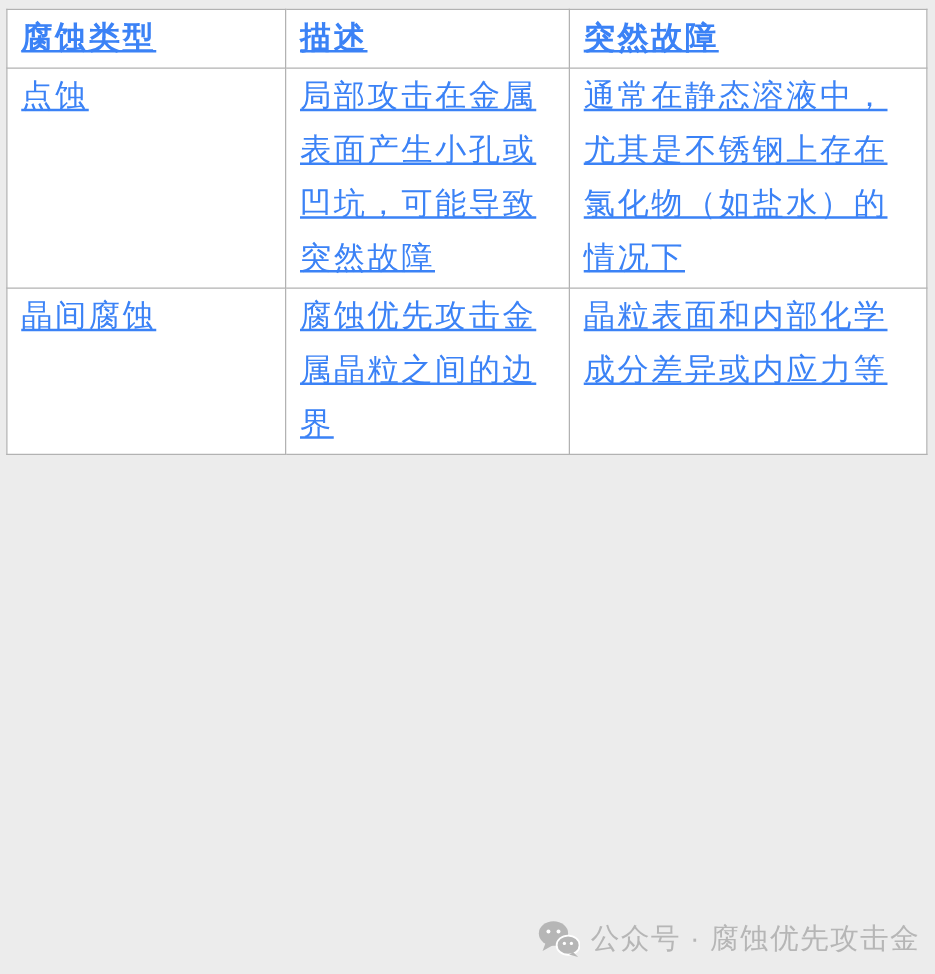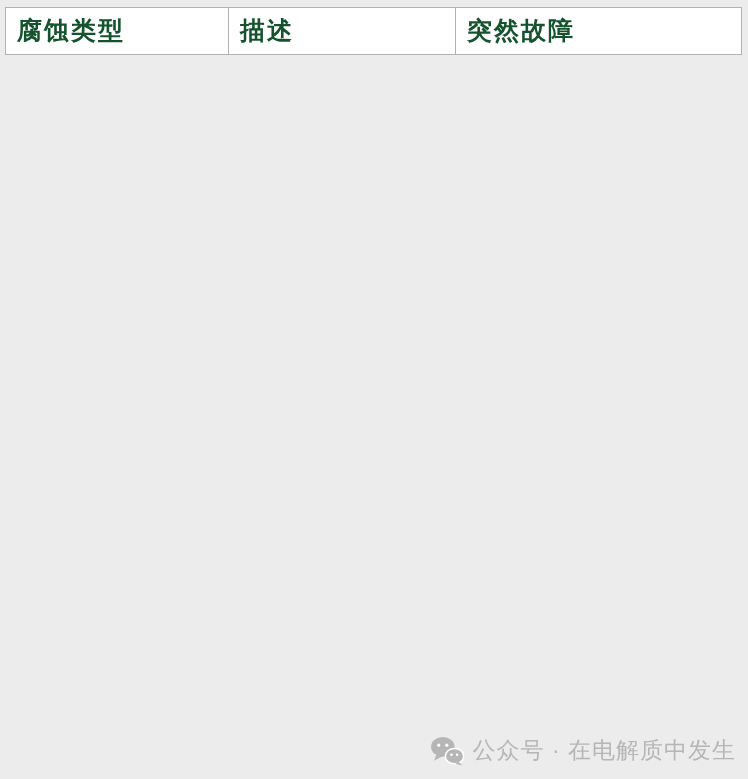--- a/index.html
+++ b/index.html
@@ -29,23 +29,24 @@
   col.c-desc   { width: 227px; }
   col.c-cause  { width: 286px; }
   th, td {
     border: 1px solid #b2b2b2;
     vertical-align: top;
     text-align: left;
     padding: 1px 11px 2px 11px;
     font-size: 25px;
     line-height: 43px;
     letter-spacing: 2px;
-    color: #14532d;
+    color: #3b82f6;
     white-space: pre-line;
     overflow: hidden;
+    text-decoration: underline;
   }
   th {
     font-weight: 700;
   }
   .watermark {
     position: absolute;
     right: 12px;
     bottom: 13px;
     display: flex;
     align-items: center;
@@ -70,31 +71,50 @@
       <col class="c-cause">
     </colgroup>
     <thead>
       <tr>
         <th>腐蚀类型</th>
         <th>描述</th>
         <th>突然故障</th>
       </tr>
     </thead>
     <tbody>
+      <tr>
+        <td>点蚀</td>
+        <td>局部攻击在金属
+表面产生小孔或
+凹坑，可能导致
+突然故障</td>
+        <td>通常在静态溶液中，
+尤其是不锈钢上存在
+氯化物（如盐水）的
+情况下</td>
+      </tr>
+      <tr>
+        <td>晶间腐蚀</td>
+        <td>腐蚀优先攻击金
+属晶粒之间的边
+界</td>
+        <td>晶粒表面和内部化学
+成分差异或内应力等</td>
+      </tr>
     </tbody>
   </table>
 </div>
 
 <div class="watermark">
   <span>
     <svg width="34" height="30" viewBox="0 0 36 32" aria-hidden="true">
       <ellipse cx="13.5" cy="11.5" rx="12.5" ry="10.5" fill="#b6b6b6"></ellipse>
       <path d="M7 19 L4.2 26.5 L13 21.5 Z" fill="#b6b6b6"></path>
       <circle cx="9.2" cy="9.8" r="1.7" fill="#ffffff"></circle>
       <circle cx="17.8" cy="9.8" r="1.7" fill="#ffffff"></circle>
       <ellipse cx="26" cy="21.5" rx="9.8" ry="8.2" fill="#b6b6b6" stroke="#ffffff" stroke-width="1.6"></ellipse>
       <path d="M30.5 27.5 L34.5 31.5 L26.8 29.5 Z" fill="#b6b6b6"></path>
       <circle cx="22.8" cy="20" r="1.4" fill="#ffffff"></circle>
       <circle cx="28.8" cy="20" r="1.4" fill="#ffffff"></circle>
     </svg>
   </span>
-  <span>公众号 · 在电解质中发生</span>
+  <span>公众号 · 腐蚀优先攻击金</span>
 </div>
 
 </body></html>

